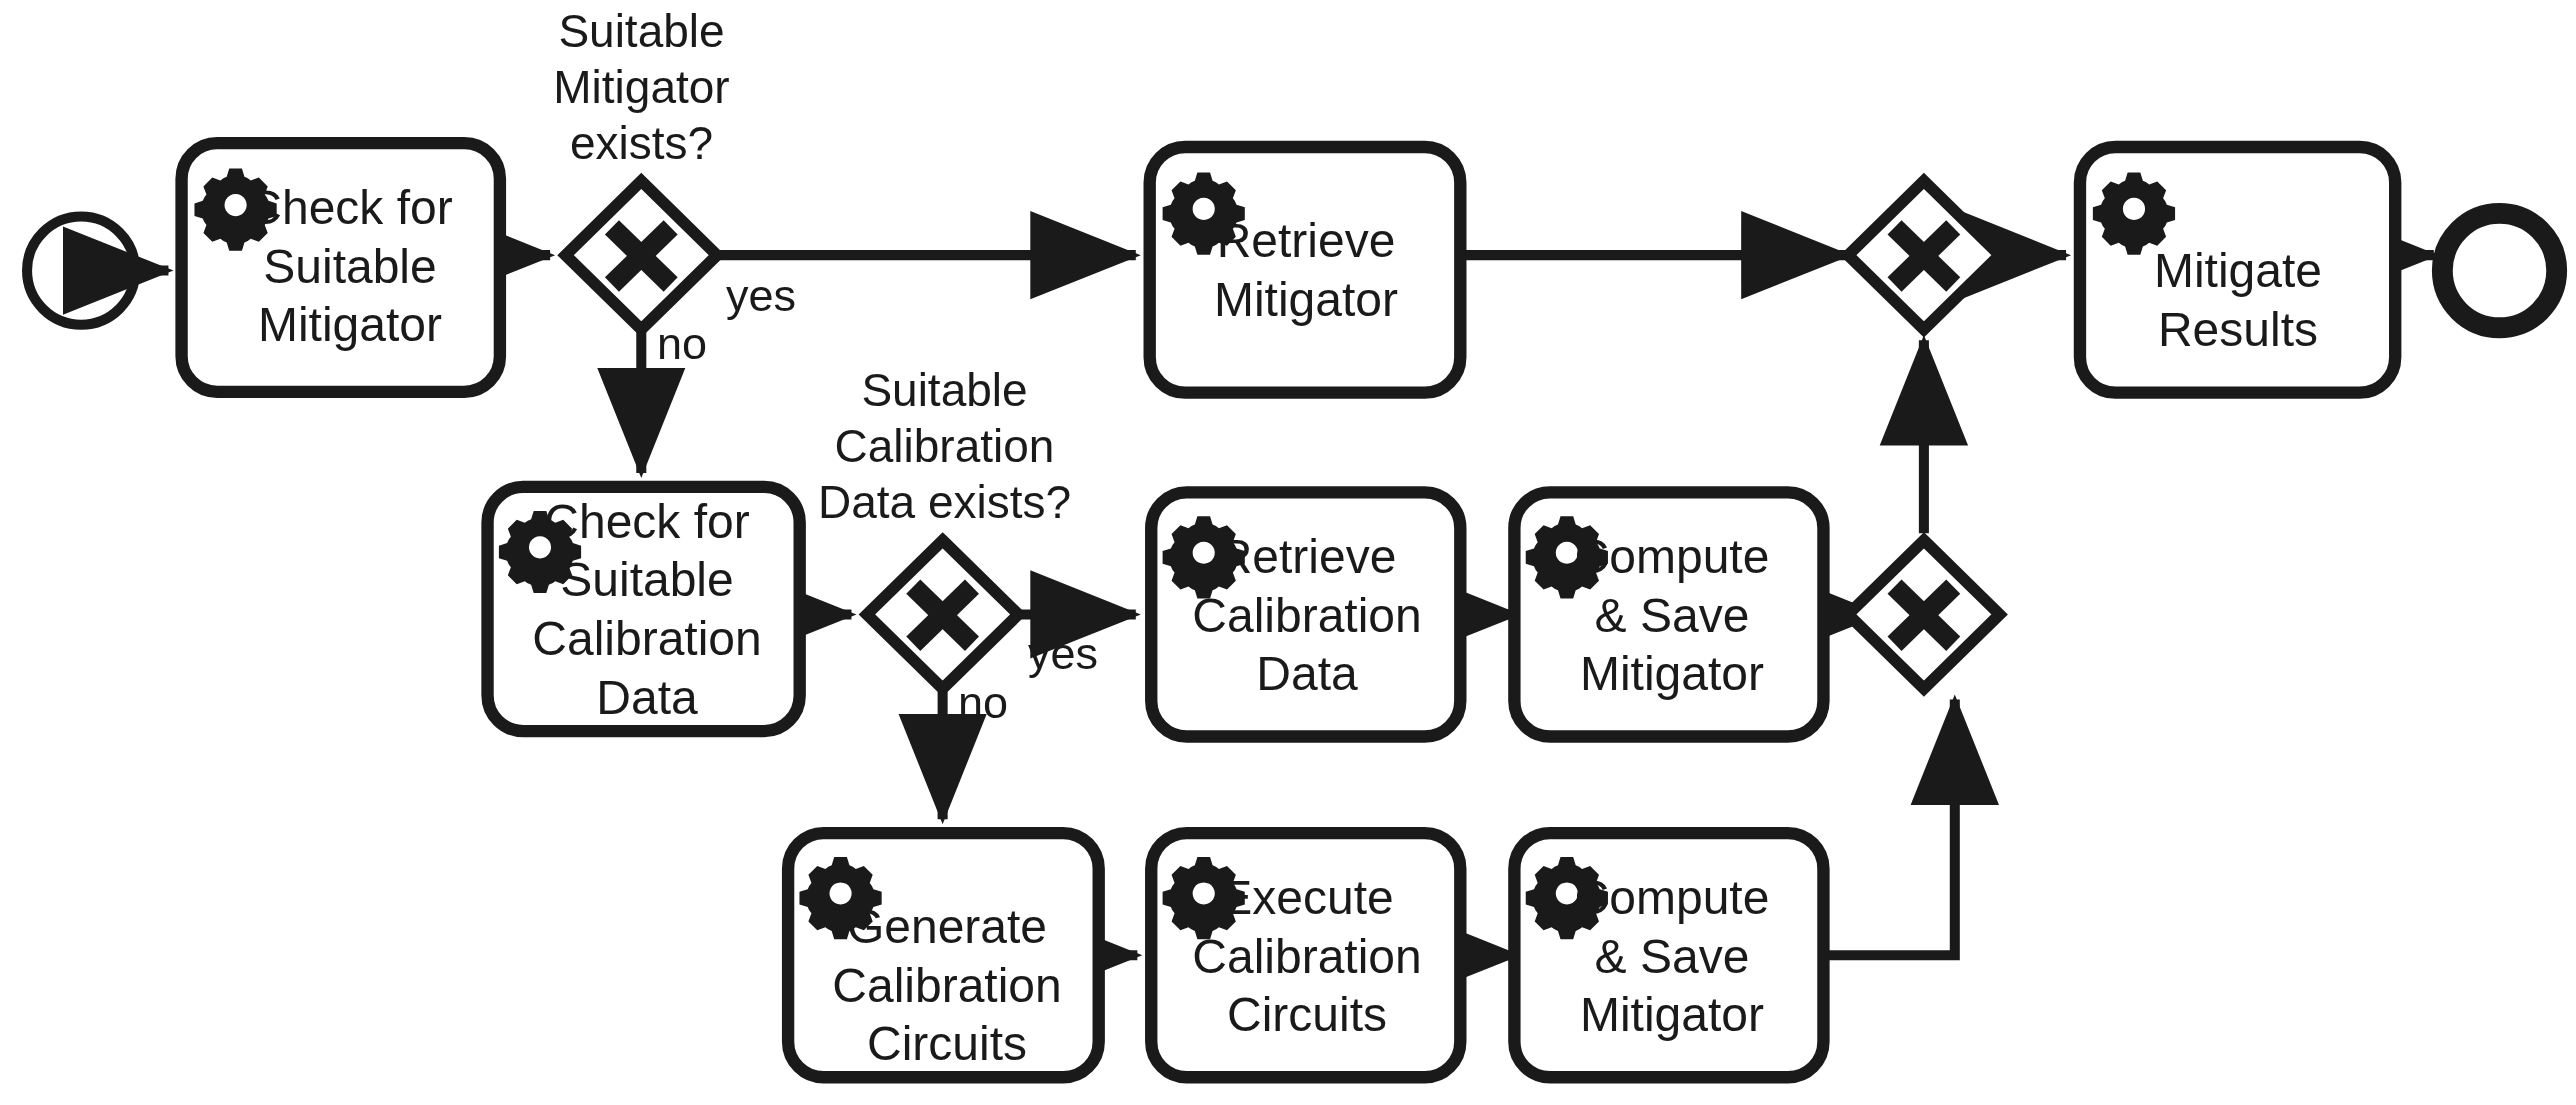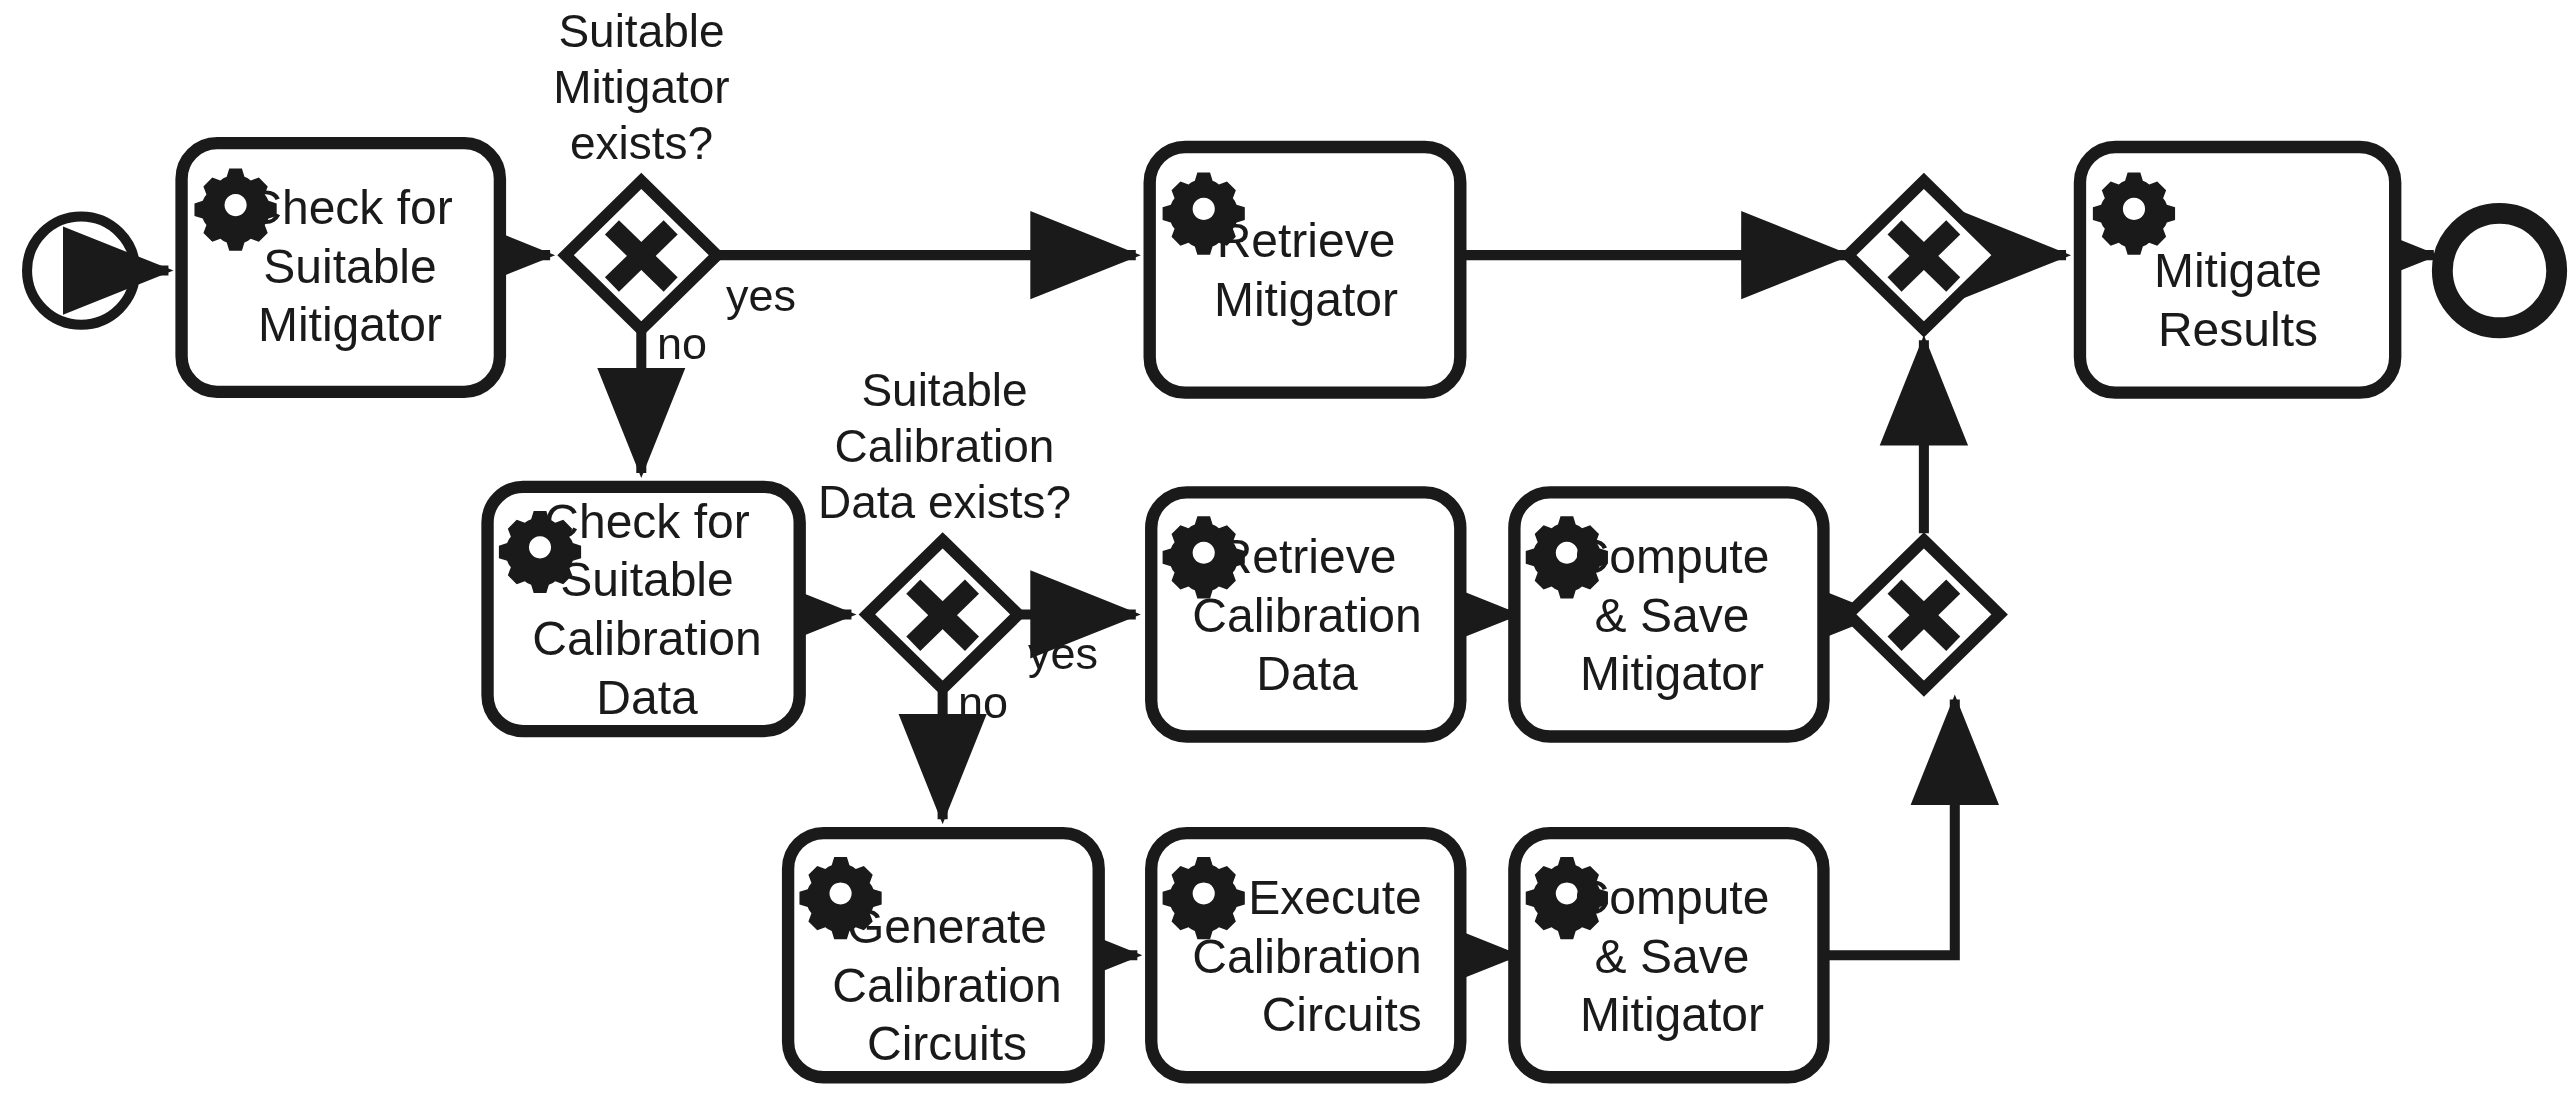--- a/index.html
+++ b/index.html
@@ -183,21 +183,21 @@
 Data</div>
 
   <div class="node-label" style="left:1533px;top:501px;width:278px;height:230px;">Compute
 &amp; Save
 Mitigator</div>
 
   <div class="node-label" style="left:807px;top:871px;width:280px;height:230px;">Generate
 Calibration
 Circuits</div>
 
-  <div class="node-label" style="left:1168px;top:842px;width:278px;height:230px;text-align:right;">Execute
+  <div class="node-label" style="left:1168px;top:842px;width:278px;height:230px;">Execute
 Calibration
 Circuits</div>
 
   <div class="node-label" style="left:1533px;top:842px;width:278px;height:230px;">Compute
 &amp; Save
 Mitigator</div>
 
   <div class="gw-label" style="left:510px;top:3.1px;width:263px;">Suitable
 Mitigator
 exists?</div>

